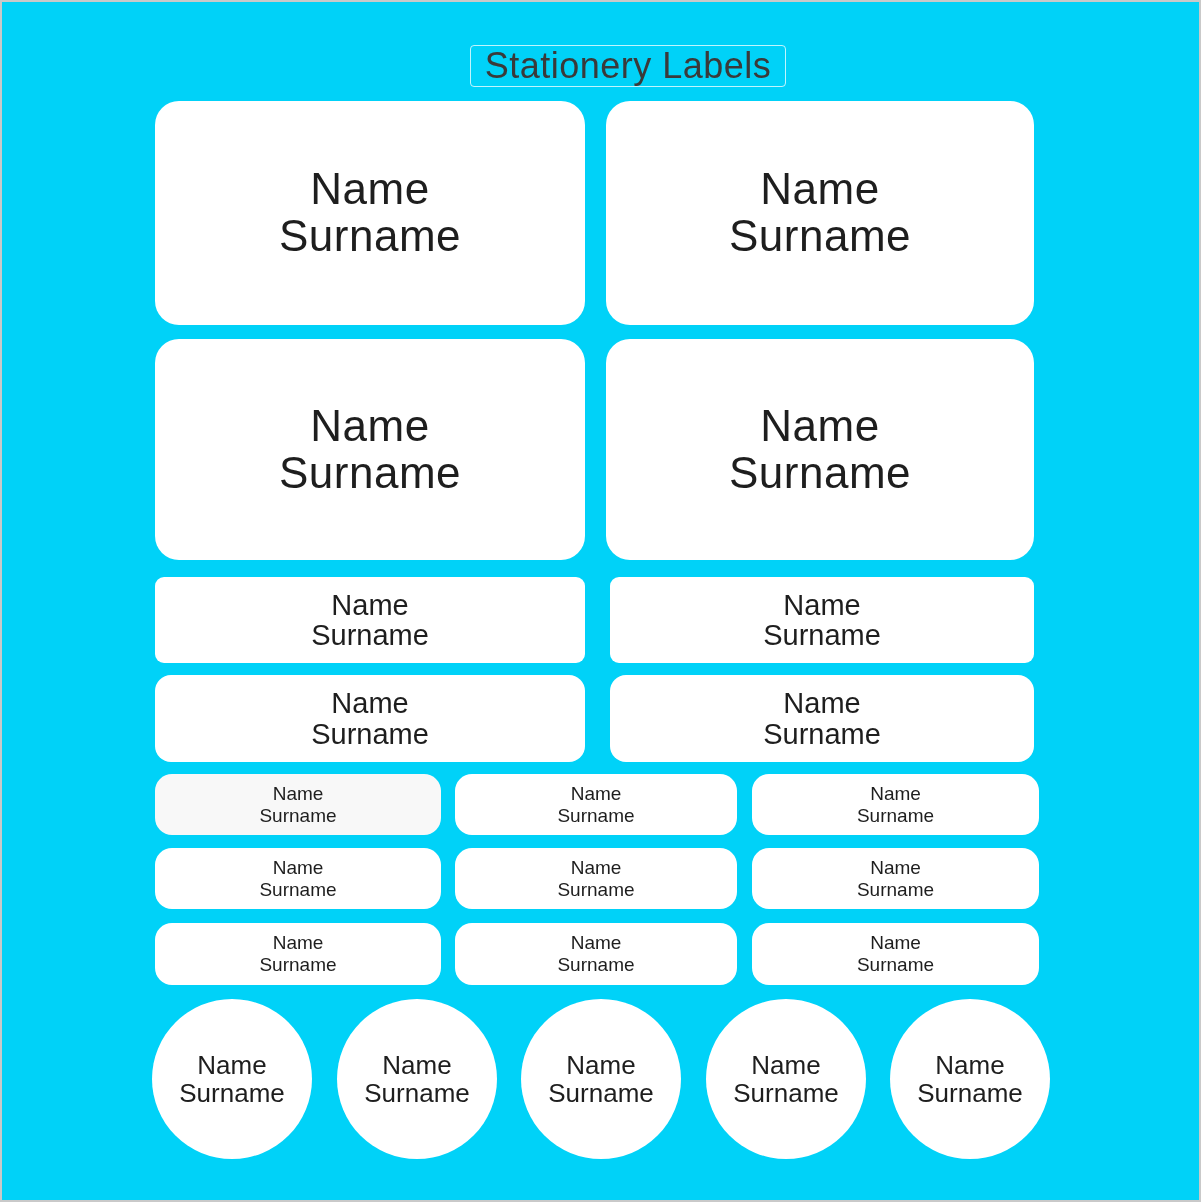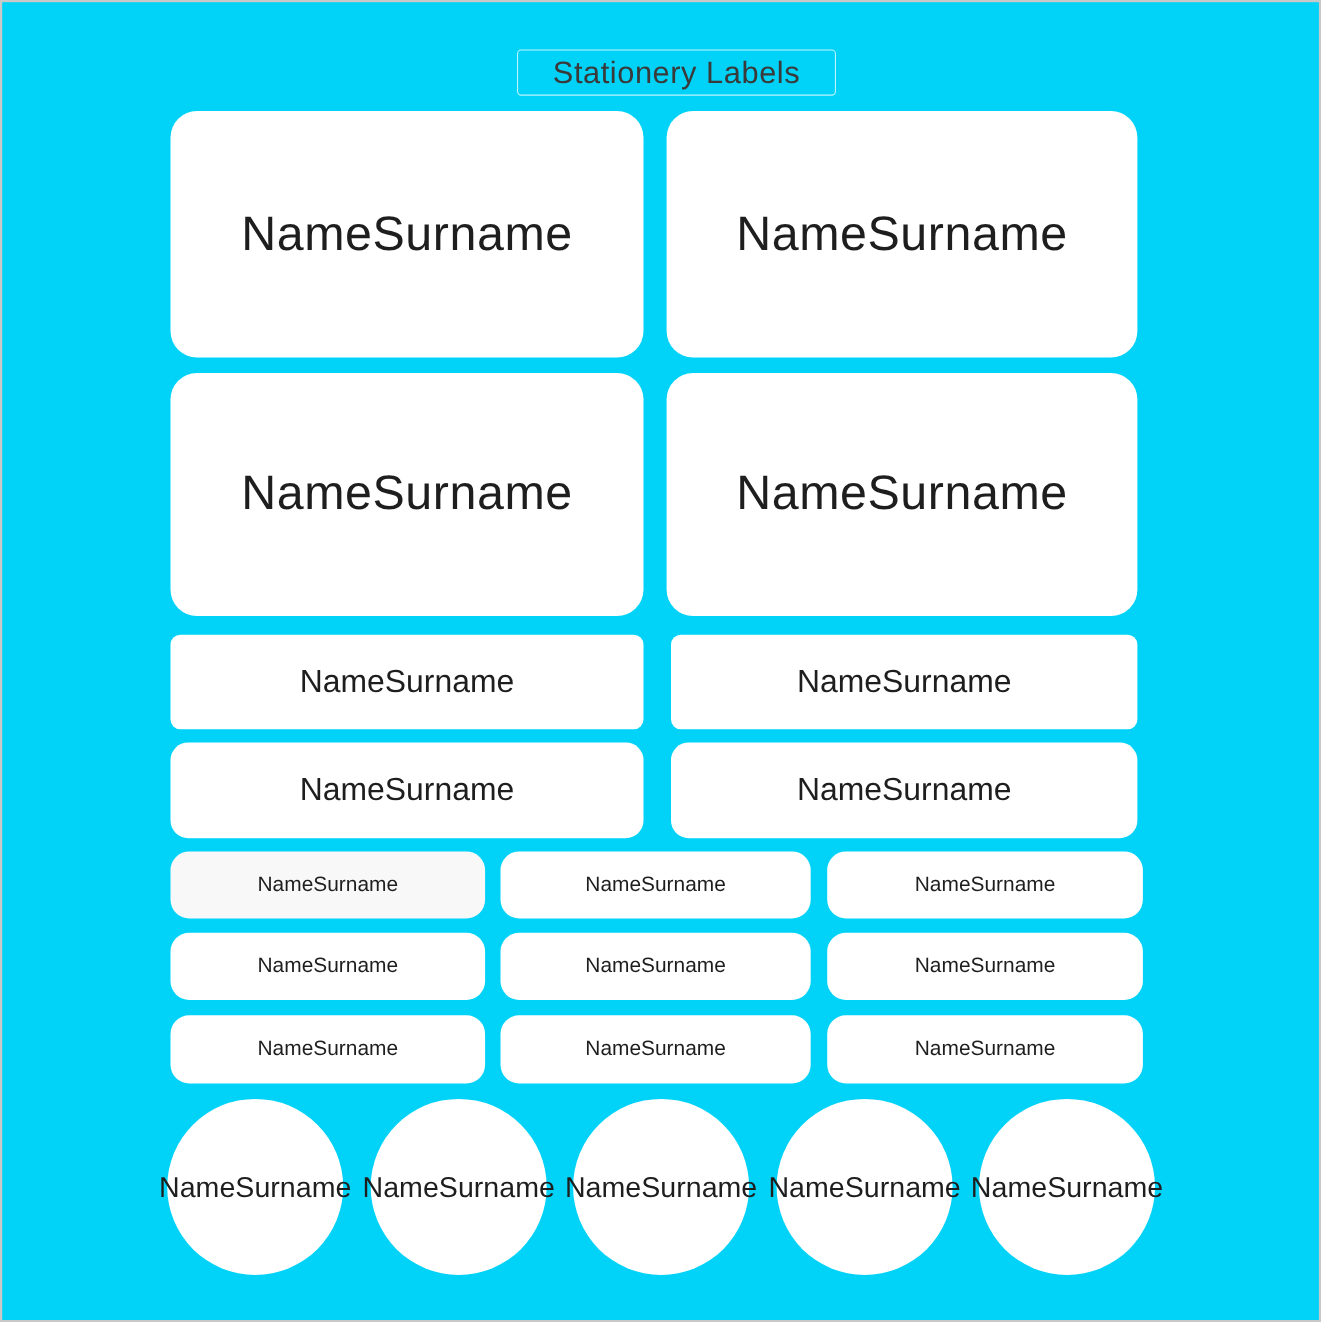--- a/index.html
+++ b/index.html
@@ -6,34 +6,34 @@
   .sheet{
     position:relative;
     width:1201px;height:1202px;
     box-sizing:border-box;
     background:#00d2f8;
     border:2px solid #c9c9c9;
     font-family:"Liberation Sans","DejaVu Sans",sans-serif;
     overflow:hidden;
   }
   .title-box{
-    position:absolute;left:468px;top:43px;width:290px;height:42px;
+    position:absolute;left:468px;top:43px;width:316px;height:42px;
     box-sizing:border-box;
     border:1px solid rgba(255,255,255,0.75);
     border-radius:4px;
     display:flex;align-items:center;justify-content:center;
     color:#3a3a3a;
-    font-size:28px;font-weight:300;letter-spacing:0.5px;
+    font-size:36px;font-weight:300;letter-spacing:0.5px;
     white-space:nowrap;
   }
   .label{
     position:absolute;
     background:#ffffff;
     color:#1e1e1e;
-    display:flex;flex-direction:row;
+    display:flex;flex-direction:column;
     align-items:center;justify-content:center;
     text-align:center;
     font-weight:300;
   }
   .label span{display:block;}
   
   .lg{width:430px;height:224px;border-radius:24px;font-size:44px;line-height:1.06;letter-spacing:0.5px;}
   .lg.colL{left:153px;} .lg.colR{left:604px;width:428px;}
   .r1{top:99px;} .r2{top:337px;height:221px;}
   

